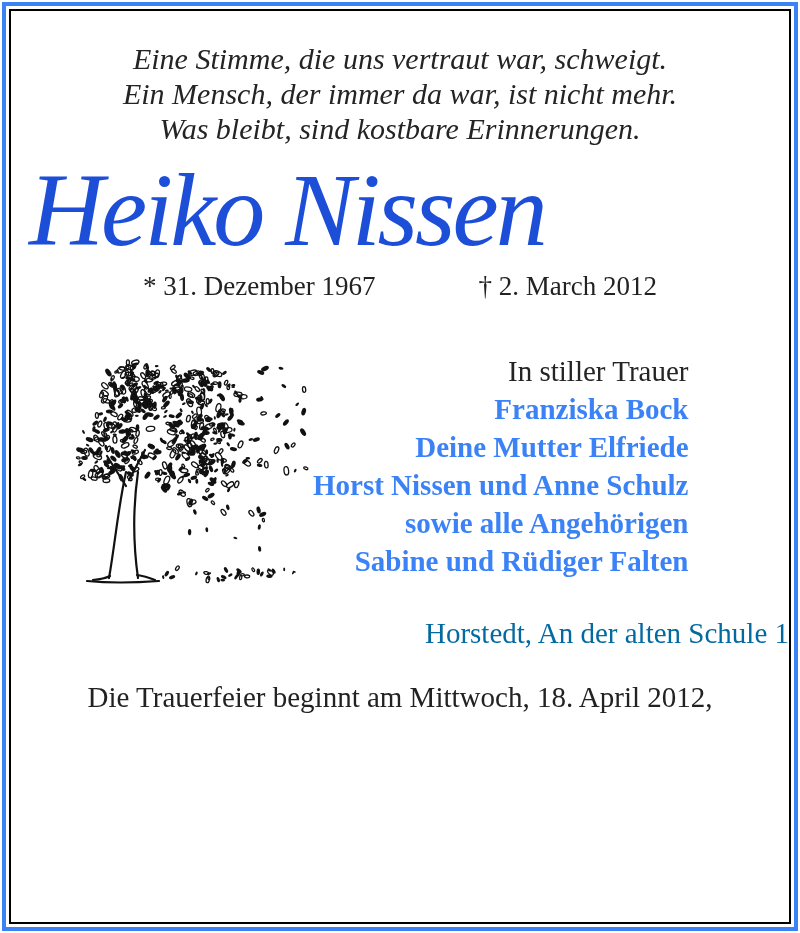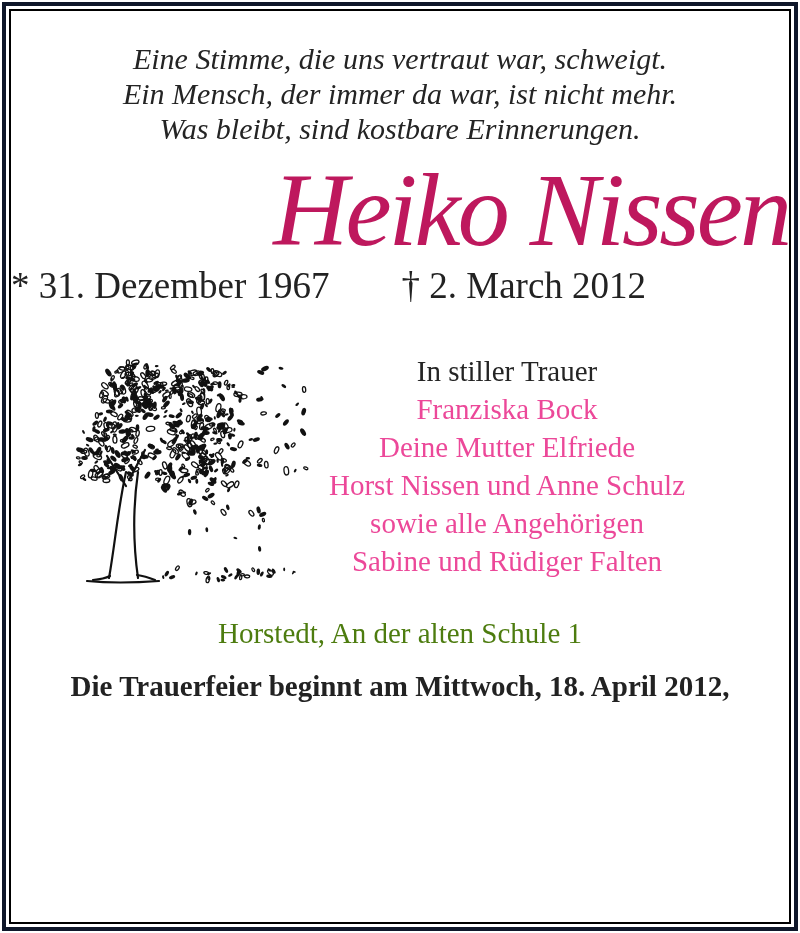--- a/index.html
+++ b/index.html
@@ -9,21 +9,21 @@
   }
   body {
     width: 800px;
     height: 933px;
     box-sizing: border-box;
     padding: 2px;
     font-family: "Liberation Serif", "DejaVu Serif", serif;
     color: #1b1b1b;
   }
   .frame-outer {
-    border: 4px solid #0f172a;
+    border: 4px solid #3b82f6;
     height: 100%;
     box-sizing: border-box;
   }
   .frame-inner {
     border: 2px solid #000;
     margin: 3px;
     height: calc(100% - 6px);
     box-sizing: border-box;
     overflow: hidden;
     background: #ffffff;
@@ -31,77 +31,76 @@
   .epigraph {
     margin-top: 30px;
     text-align: center;
     font-style: italic;
     font-size: 30px;
     line-height: 35px;
     color: #242424;
   }
   .deceased-name {
     margin: 12px 0 0 18px;
-    text-align: right;
+    text-align: left;
     font-style: italic;
     font-weight: normal;
     font-size: 104px;
     line-height: 104px;
     letter-spacing: -3px;
-    color: #be185d;
+    color: #1d4ed8;
   }
   .dates-row {
     margin-top: 6px;
     display: flex;
-    justify-content: flex-start;
-    gap: 72px;
-    font-size: 37px;
+    justify-content: center;
+    gap: 103px;
+    font-size: 27px;
     line-height: 36px;
     color: #222222;
   }
   .middle-row {
     margin-top: 44px;
     display: flex;
     align-items: flex-start;
     padding-left: 52px;
   }
   .tree-wrap {
     width: 248px;
     height: 242px;
     flex: 0 0 auto;
   }
   .mourners {
-    margin-left: 18px;
+    margin-left: 2px;
     padding-top: 4px;
     font-size: 29px;
     line-height: 38px;
-    text-align: center;
+    text-align: right;
   }
   .mourners .intro {
     font-weight: normal;
     color: #242424;
   }
   .mourners .mourner-name {
-    font-weight: normal;
-    color: #ec4899;
+    font-weight: bold;
+    color: #3b82f6;
   }
   .address-line {
     margin-top: 26px;
-    text-align: center;
+    text-align: right;
     font-size: 29px;
     line-height: 34px;
-    color: #4d7c0f;
+    color: #0369a1;
   }
   .announcement {
-    margin-top: 19px;
+    margin-top: 30px;
     text-align: center;
     font-size: 29px;
     line-height: 34px;
     color: #222222;
-    font-weight: bold;
   }
 </style>
 </head>
 <body>
 
 <div class="frame-outer">
   <div class="frame-inner">
 
     <div class="epigraph">
       <div>Eine Stimme, die uns vertraut war, schweigt.</div>

